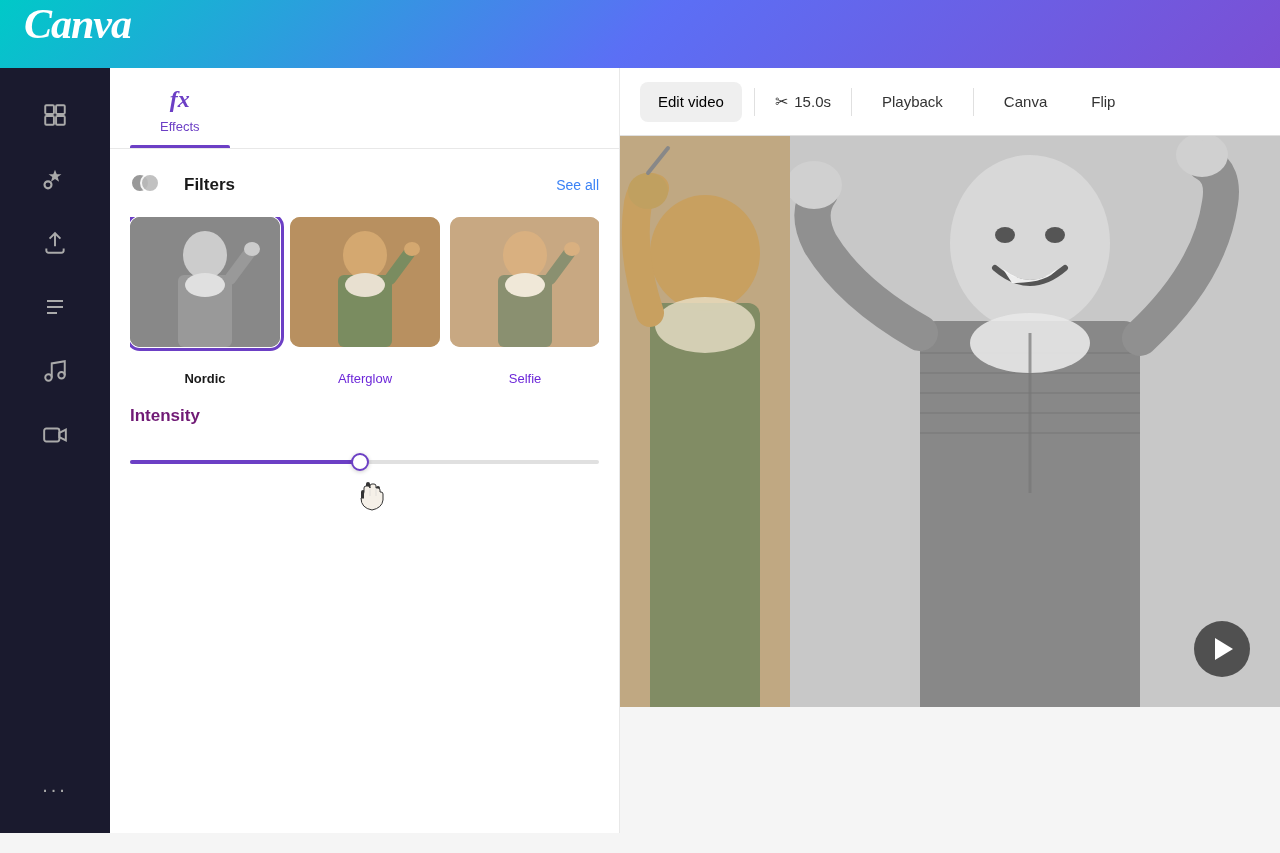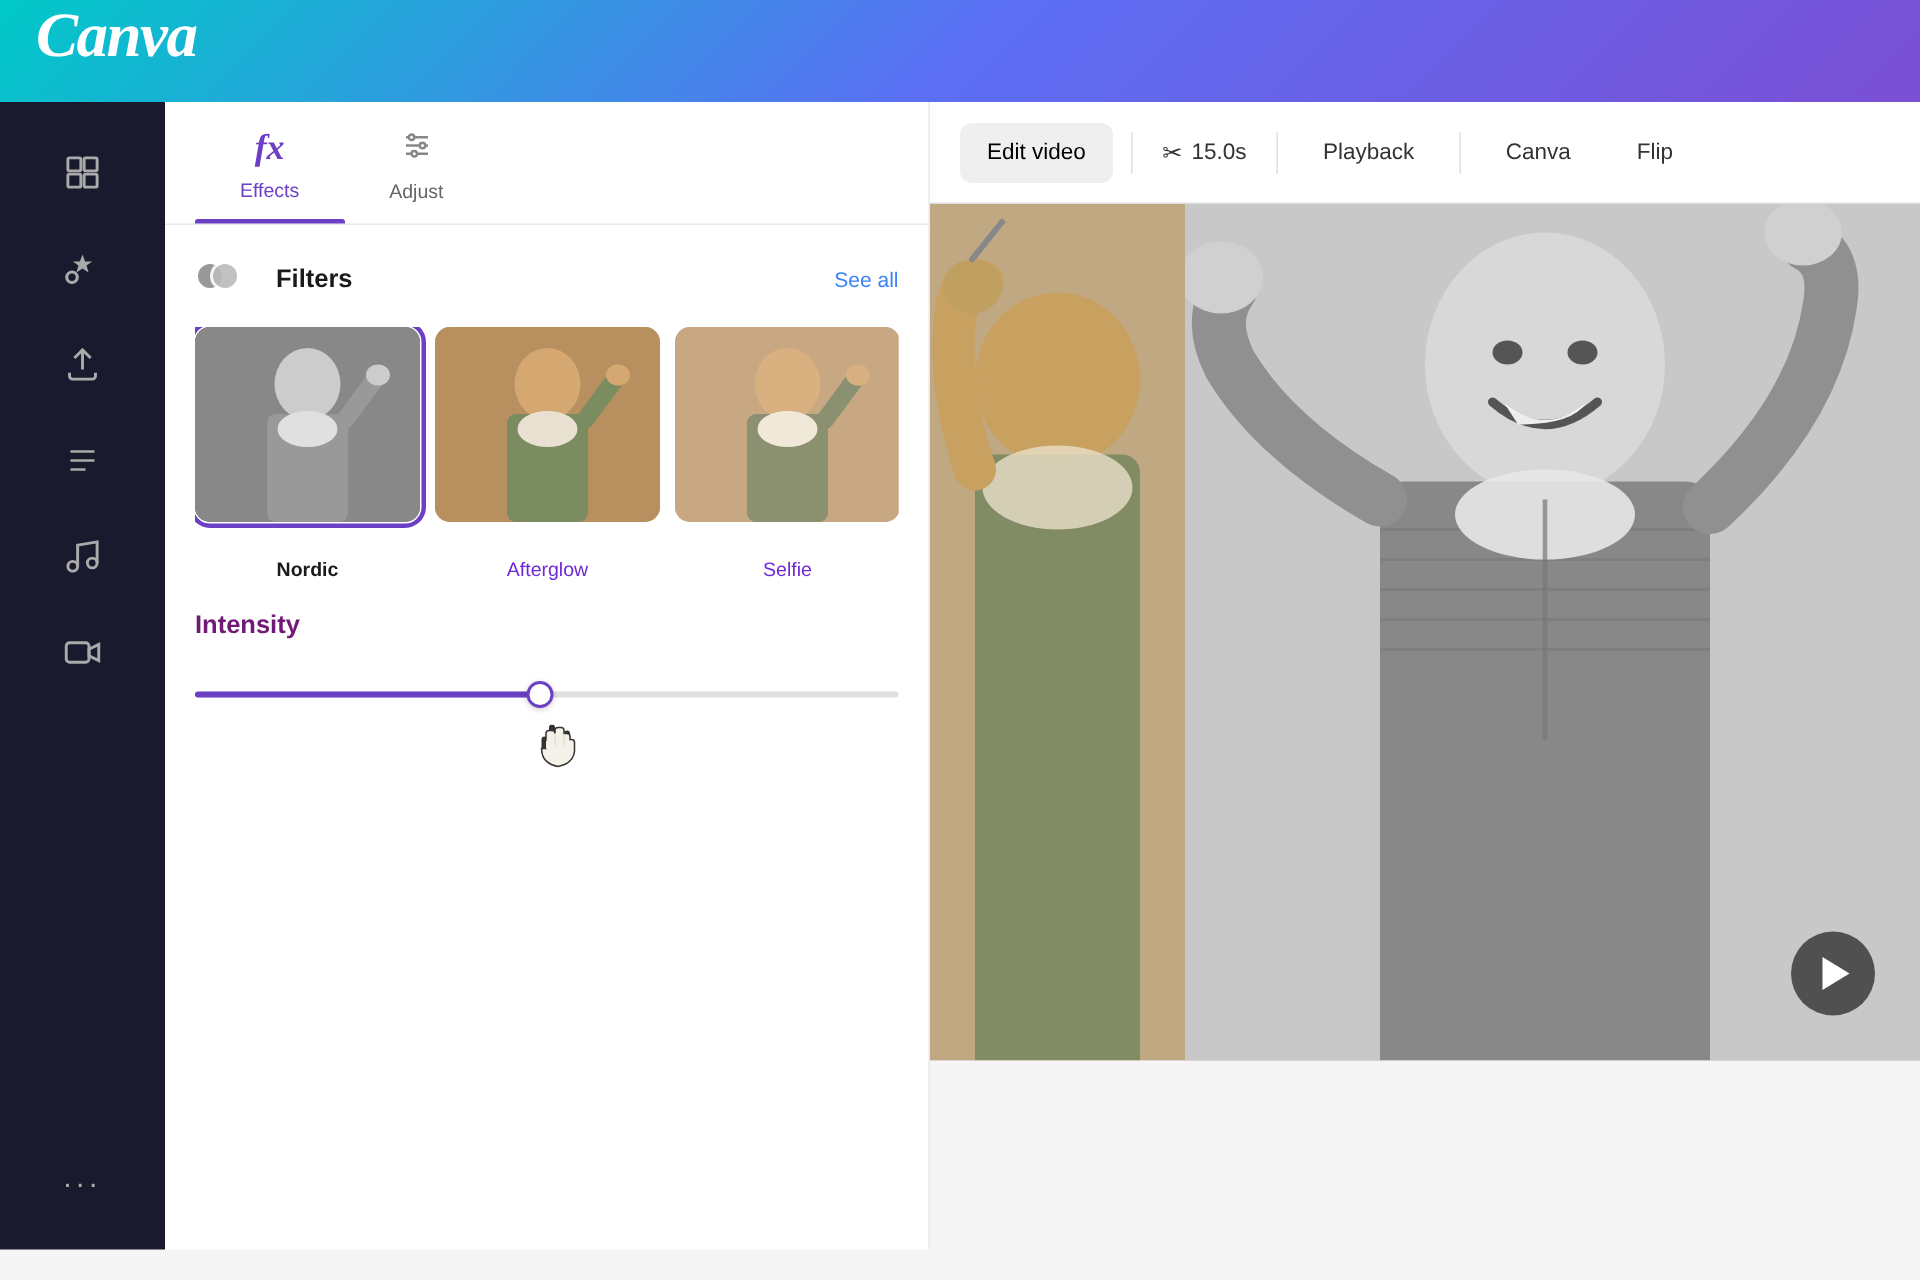--- a/index.html
+++ b/index.html
@@ -354,33 +354,20 @@
     </div>
     <div style="margin-top: auto; color: #aaa; font-size: 20px; cursor: pointer; letter-spacing: 3px; padding-bottom: 16px;">...</div>
   </div>
 
   <div id="effects-panel">
 
     <div class="panel-tabs">
       <div class="panel-tab active">
         <div class="panel-tab-icon" style="font-style:italic; font-weight:700; font-family: serif; font-size:24px; color:#6c3fc5;">fx</div>
         <span class="panel-tab-label">Effects</span>
-      </div>
-      <div class="panel-tab">
-        <div class="panel-tab-icon">
-          <svg width="22" height="22" viewBox="0 0 24 24" fill="none" stroke="#888" stroke-width="1.8">
-            <line x1="4" y1="6" x2="20" y2="6"></line>
-            <line x1="4" y1="12" x2="20" y2="12"></line>
-            <line x1="4" y1="18" x2="20" y2="18"></line>
-            <circle cx="8" cy="6" r="2" fill="white" stroke="#888" stroke-width="1.8"></circle>
-            <circle cx="16" cy="12" r="2" fill="white" stroke="#888" stroke-width="1.8"></circle>
-            <circle cx="10" cy="18" r="2" fill="white" stroke="#888" stroke-width="1.8"></circle>
-          </svg>
-        </div>
-        <span class="panel-tab-label">Adjust</span>
       </div>
     </div>
 
     <div class="section">
       <div class="section-header">
         <div class="section-title-group">
 
           <div style="position:relative; width:32px; height:32px; flex-shrink:0;">
             <div style="position:absolute; left:0; top:4px; width:20px; height:20px; border-radius:50%; background:#999; border:2px solid white;"></div>
             <div style="position:absolute; left:10px; top:4px; width:20px; height:20px; border-radius:50%; background:#bbb; border:2px solid white; opacity:0.9;"></div>

